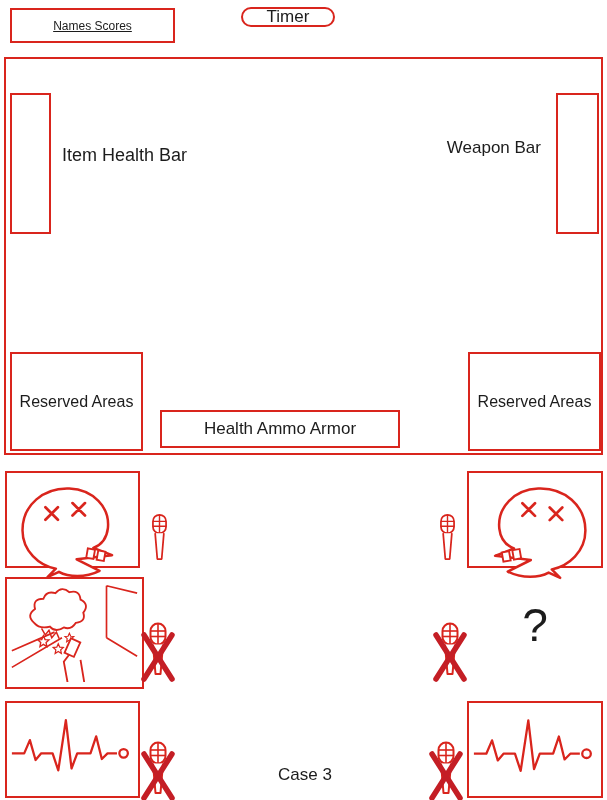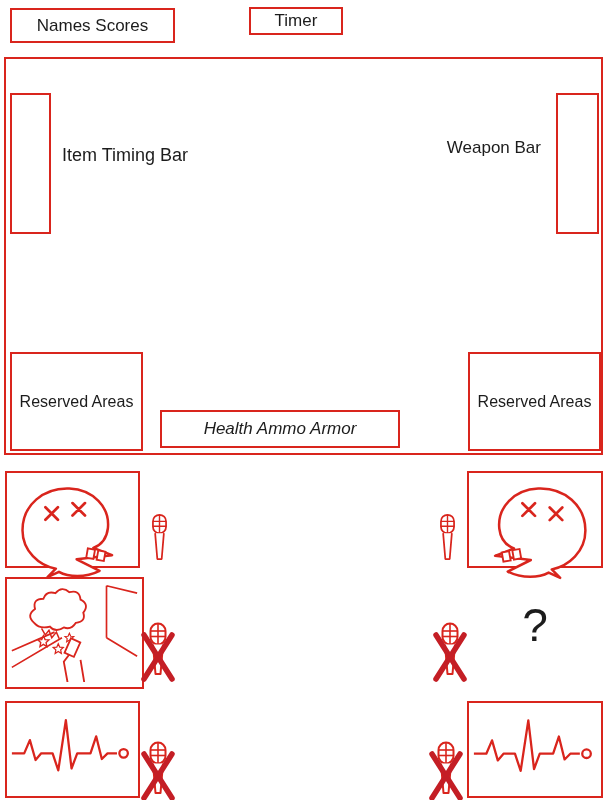--- a/index.html
+++ b/index.html
@@ -69,44 +69,44 @@
     <symbol id="sym-heartbeat" viewBox="0 0 132 94">
       <polyline points="2,50 15,50 21,36 27,57 33,50 45,50 51,68 59,15 65,66 71,50 85,50 91,32 97,56 103,50 113,50" fill="none" stroke="currentColor" stroke-width="2.4" stroke-linejoin="round"></polyline>
       <circle cx="120" cy="50" r="4.5" fill="#fff" stroke="currentColor" stroke-width="2.4"></circle>
     </symbol>
   </defs>
 </svg>
 
 <div class="canvas">
 
   <div class="rbox center" style="left:10px; top:8px; width:165px; height:35px;">
-    <span style="font-size:17px;">Names Scores</span>
+    <span style="font-size:12px;text-decoration:underline;">Names Scores</span>
   </div>
 
-  <div class="rbox center" style="left:249px; top:7px; width:94px; height:28px;">
+  <div class="rbox center" style="left:241px; top:7px; width:94px; height:20px;border-radius:15px;">
     <span style="font-size:17px;">Timer</span>
   </div>
 
   <div class="rbox" style="left:4px; top:57px; width:599px; height:398px;">
 
     <div class="rbox" style="left:4px; top:34px; width:41px; height:141px;"></div>
-    <span class="lbl" style="left:56px; top:86px; font-size:18px;">Item Timing Bar</span>
+    <span class="lbl" style="left:56px; top:86px; font-size:18px;">Item Health Bar</span>
 
     <div class="rbox" style="left:550px; top:34px; width:43px; height:141px;"></div>
     <span class="lbl" style="right:60px; top:79px; font-size:17px;">Weapon Bar</span>
 
     <div class="rbox center" style="left:4px; top:293px; width:133px; height:99px;">
       <span class="boxlabel">Reserved Areas</span>
     </div>
 
     <div class="rbox center" style="left:462px; top:293px; width:133px; height:99px;">
       <span class="boxlabel">Reserved Areas</span>
     </div>
 
-    <div class="rbox center" style="left:154px; top:351px; width:240px; height:38px;font-style:italic;">
+    <div class="rbox center" style="left:154px; top:351px; width:240px; height:38px;">
       <span style="font-size:17px;">Health Ammo Armor</span>
     </div>
   </div>
 
   <div class="rbox" style="left:5px; top:471px; width:135px; height:97px;">
     <span class="fillbox">
       <svg viewBox="0 0 120 100">
           <use href="#sym-dead-face"></use>
         </svg>
     </span>
@@ -153,20 +153,21 @@
       <svg viewBox="0 0 132 94">
           <use href="#sym-heartbeat"></use>
         </svg>
     </span>
   </div>
   <span class="icon" style="left:140px; top:737px; width:36px; height:64px;">
     <svg viewBox="0 0 36 64">
         <use href="#sym-mic-x"></use>
       </svg>
   </span>
+  <span class="caselbl" style="left:230px; top:765px;">Case 3</span>
   <span class="icon" style="left:428px; top:737px; width:36px; height:64px;">
     <svg viewBox="0 0 36 64">
         <use href="#sym-mic-x"></use>
       </svg>
   </span>
   <div class="rbox" style="left:467px; top:701px; width:136px; height:97px;">
     <span class="fillbox">
       <svg viewBox="0 0 132 94">
           <use href="#sym-heartbeat"></use>
         </svg>

